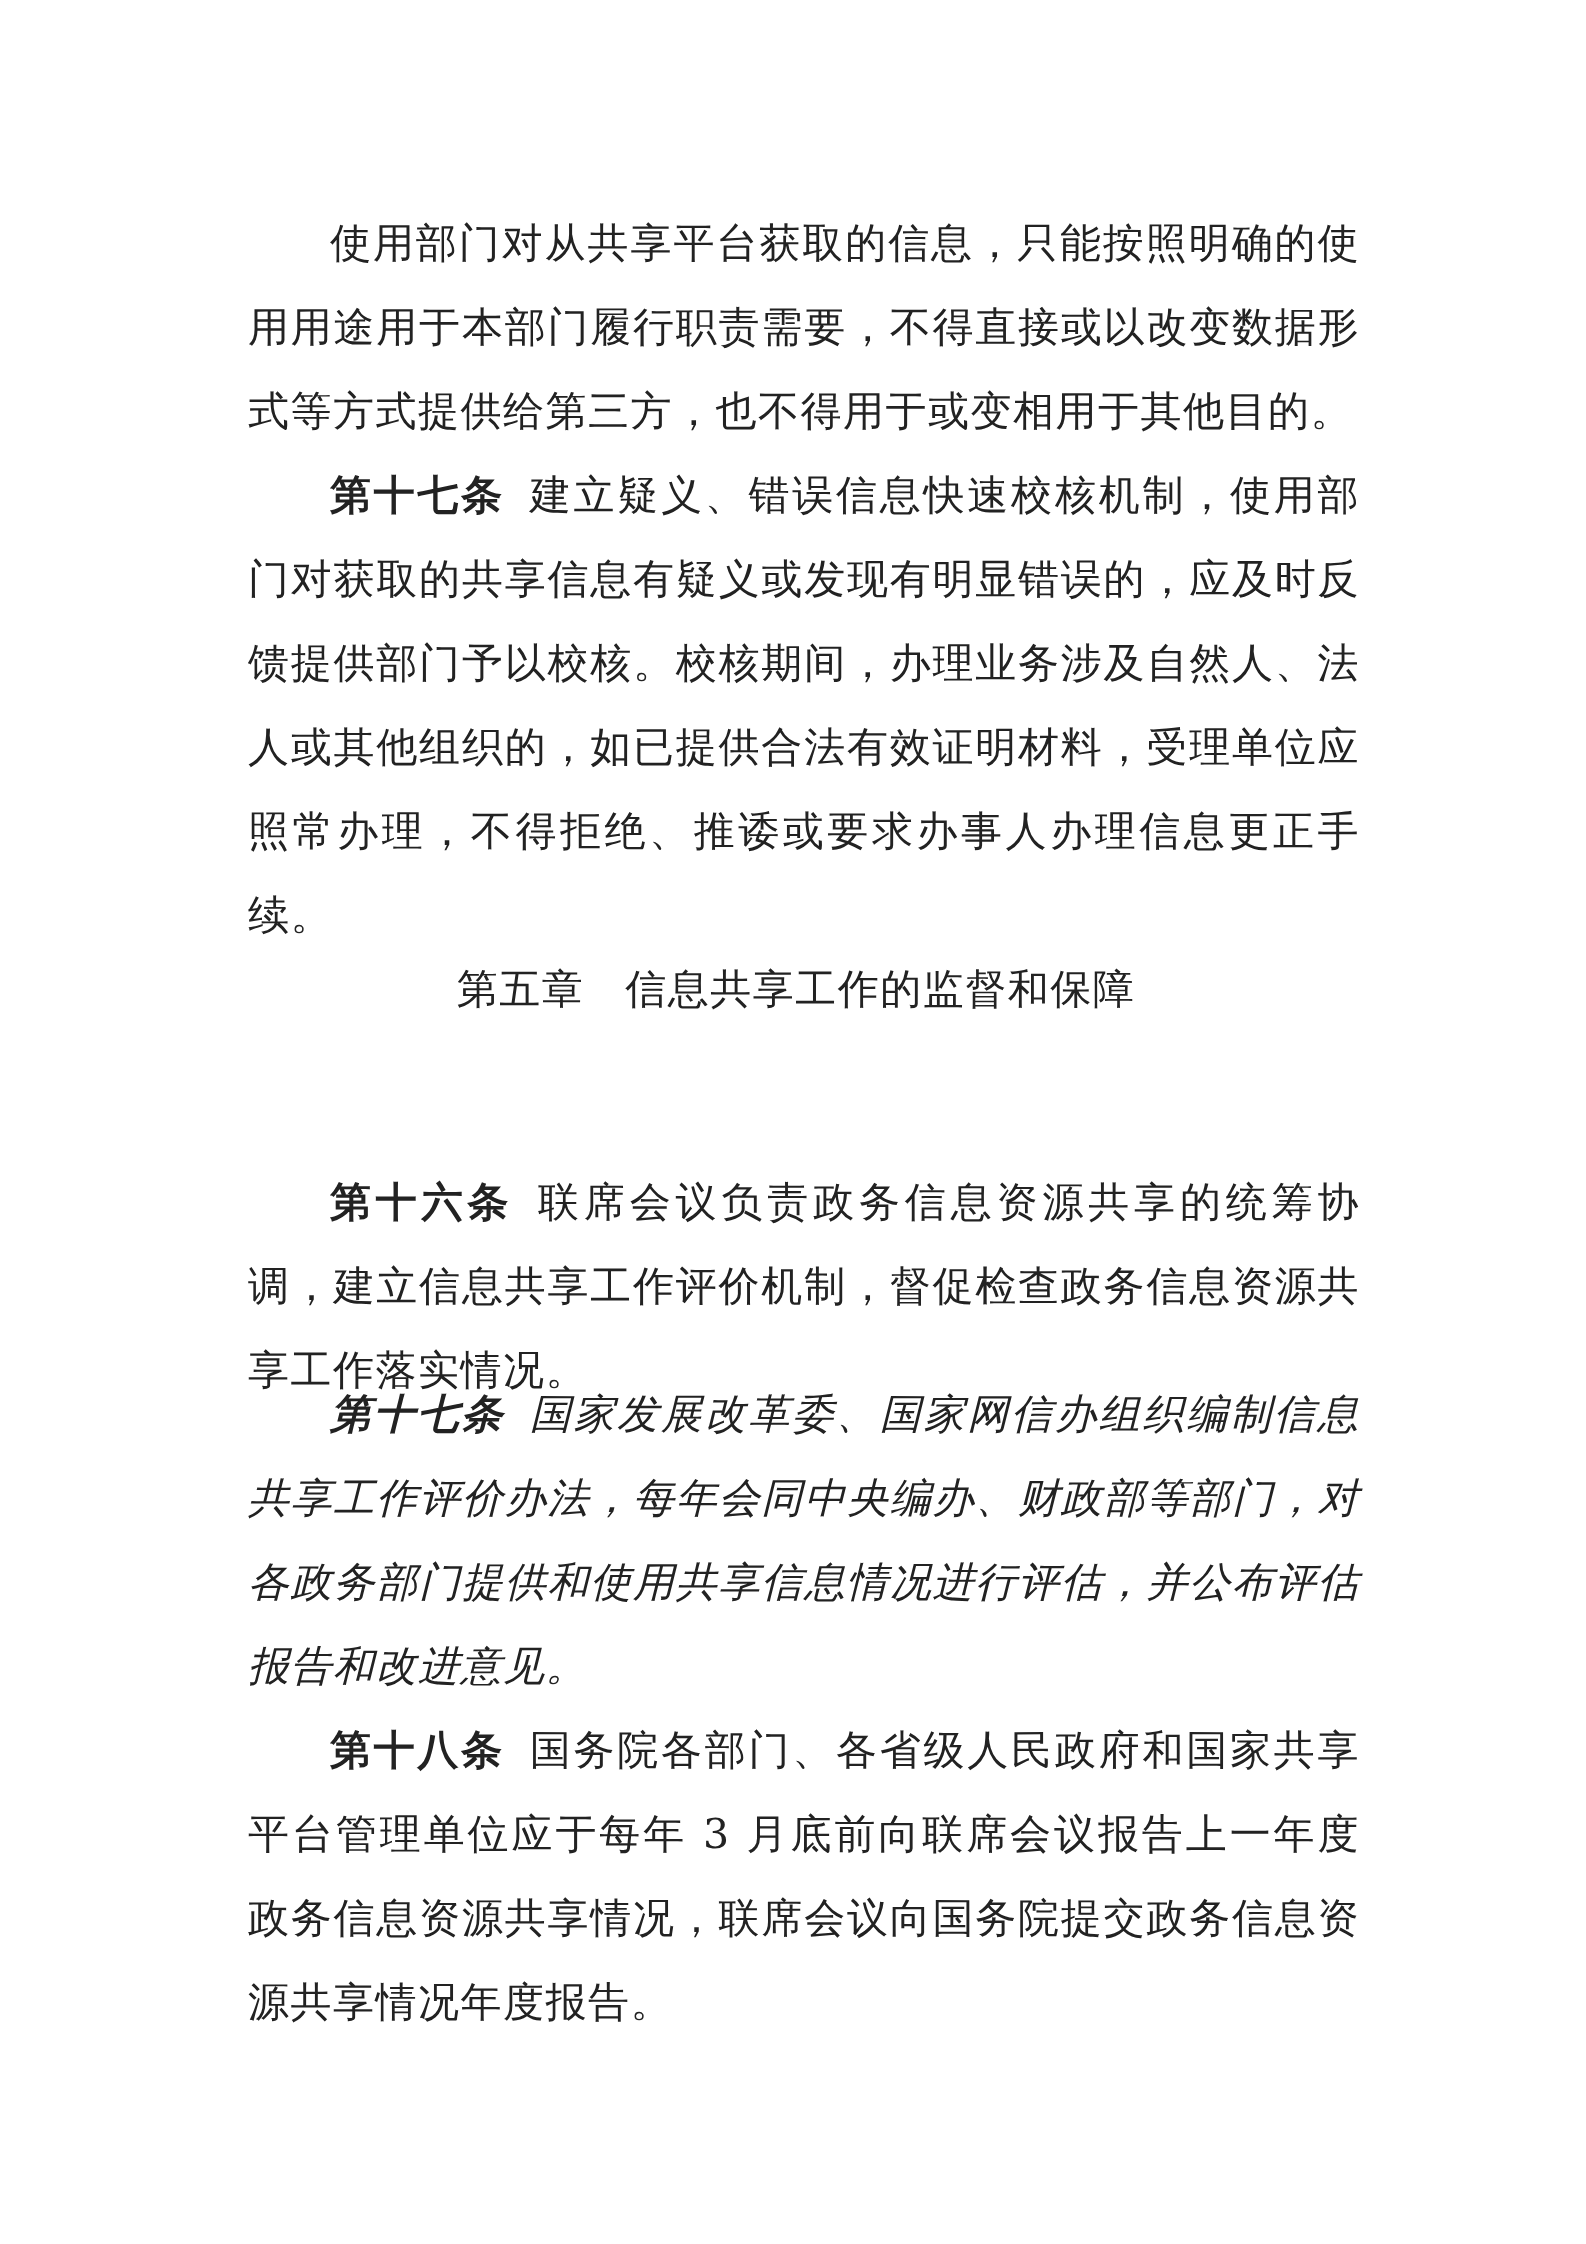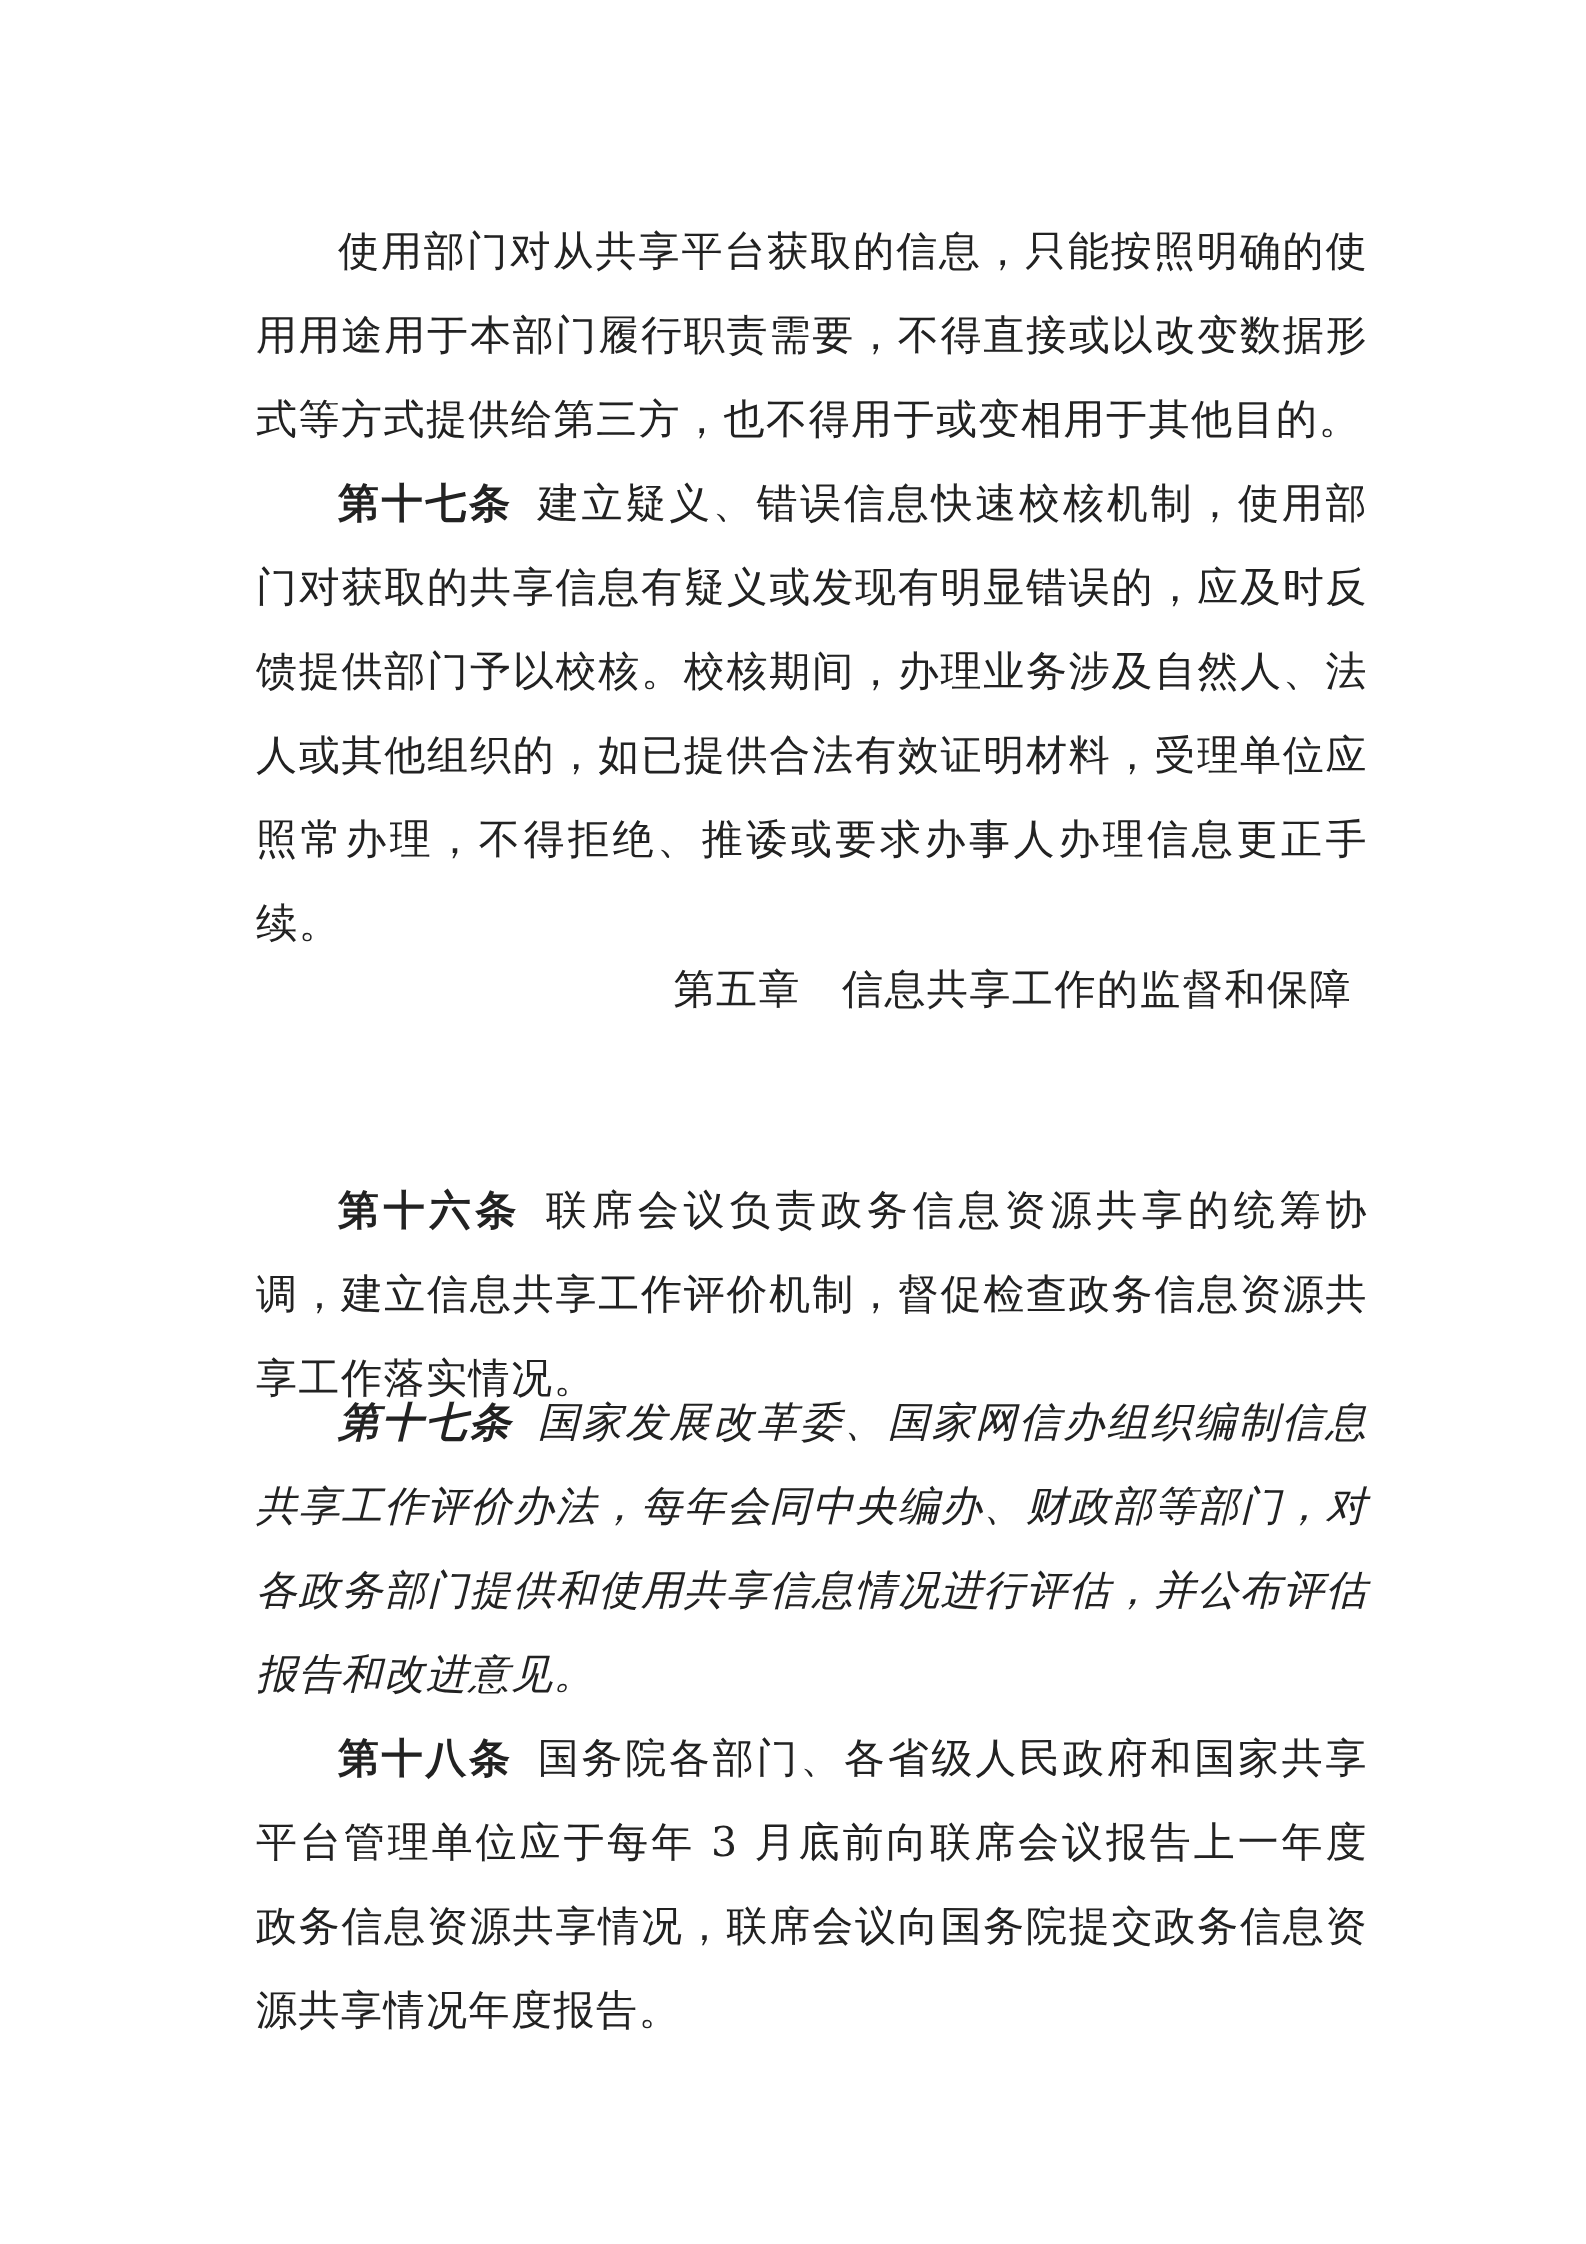--- a/index.html
+++ b/index.html
@@ -1,22 +1,22 @@
 <!DOCTYPE html>
 <html><head>
 <meta charset="utf-8">
 <style>
   html, body { margin: 0; padding: 0; background: #ffffff; }
   body { width: 1586px; height: 2244px; position: relative; overflow: hidden;
          font-family: "DejaVu Serif", "Liberation Serif", serif; color: #222222; }
   .page { position: absolute; left: 240px; top: 0; width: 1112px; }
   .para { position: absolute; left: 0; width: 1112px; font-size: 41px; line-height: 84px;
-          text-indent: 2em; text-align: justify; text-align-last: left; margin: 16px; letter-spacing: 1.5px; }
+          text-indent: 2em; text-align: justify; text-align-last: left; margin: 8px; letter-spacing: 1.5px; }
   .art { font-weight: bold; margin-right: 0.6em; }
-  .chapter { position: absolute; left: 0; width: 1112px; text-align: right; font-size: 41px;
+  .chapter { position: absolute; left: 0; width: 1112px; text-align: center; font-size: 41px;
              line-height: 84px; margin: 0; letter-spacing: 1.5px; }
   .chapter .gap { display: inline-block; width: 1em; }
 </style>
 </head>
 <body>
 
 <div class="page">
 
   <p class="para" style="top:193px;">
     <span>使用部门对从共享平台获取的信息，只能按照明确的使用用途用于本部门履行职责需要，不得直接或以改变数据形式等方式提供给第三方，也不得用于或变相用于其他目的。</span>

